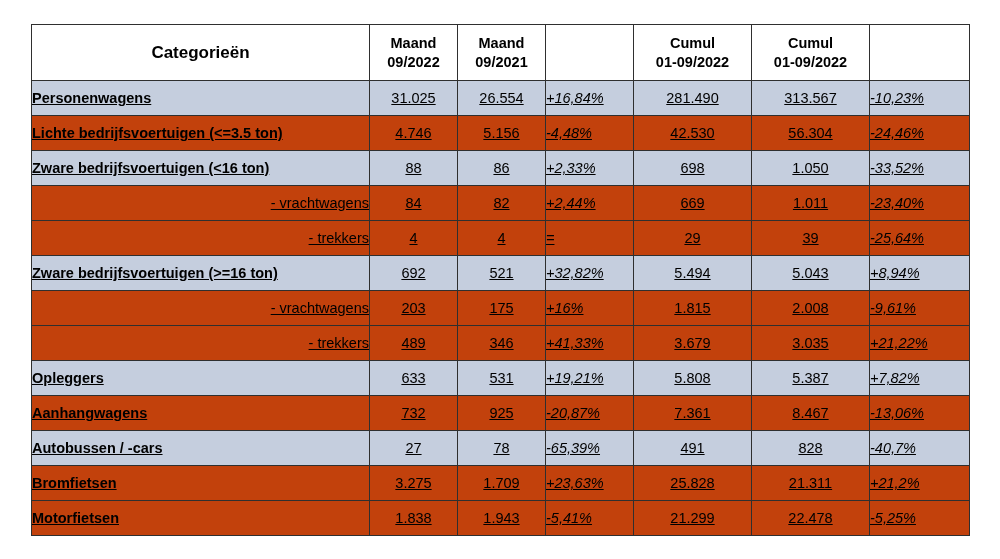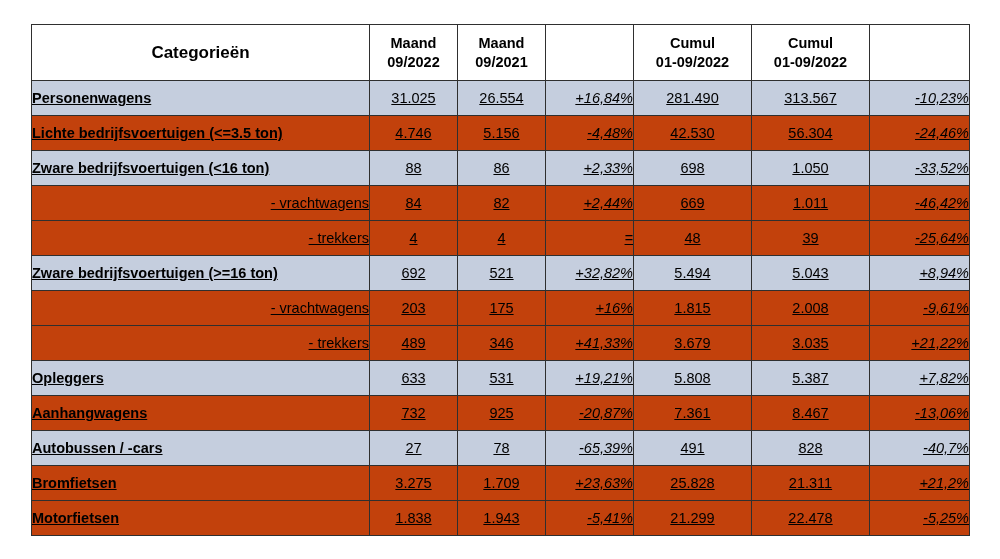--- a/index.html
+++ b/index.html
@@ -71,21 +71,21 @@
     font-weight: normal;
     font-size: 14.5px;
   }
   td.num {
     text-align: center;
     vertical-align: middle;
     font-size: 14.5px;
     margin-top: 29px;
   }
   td.pct {
-    text-align: right;
+    text-align: left;
     vertical-align: middle;
     font-style: italic;
     font-size: 14.5px;
   }
   tr.shaded td { background: #c5cede; }
   tr.plain td { background: #c2410c; }
 </style>
 </head>
 <body>
 
@@ -157,28 +157,28 @@
           <td class="num">1.050</td>
           <td class="pct">-33,52%</td>
         </tr>
         <tr class="plain">
           <td class="sub">- vrachtwagens</td>
           <td class="num">84</td>
           <td class="num">82</td>
           <td class="pct">+2,44%</td>
           <td class="num">669</td>
           <td class="num">1.011</td>
-          <td class="pct">-46,42%</td>
+          <td class="pct">-23,40%</td>
         </tr>
         <tr class="plain">
           <td class="sub">- trekkers</td>
           <td class="num">4</td>
           <td class="num">4</td>
           <td class="pct">=</td>
-          <td class="num">48</td>
+          <td class="num">29</td>
           <td class="num">39</td>
           <td class="pct">-25,64%</td>
         </tr>
         <tr class="shaded">
           <td class="label">Zware bedrijfsvoertuigen (&gt;=16 ton)</td>
           <td class="num">692</td>
           <td class="num">521</td>
           <td class="pct">+32,82%</td>
           <td class="num">5.494</td>
           <td class="num">5.043</td>

